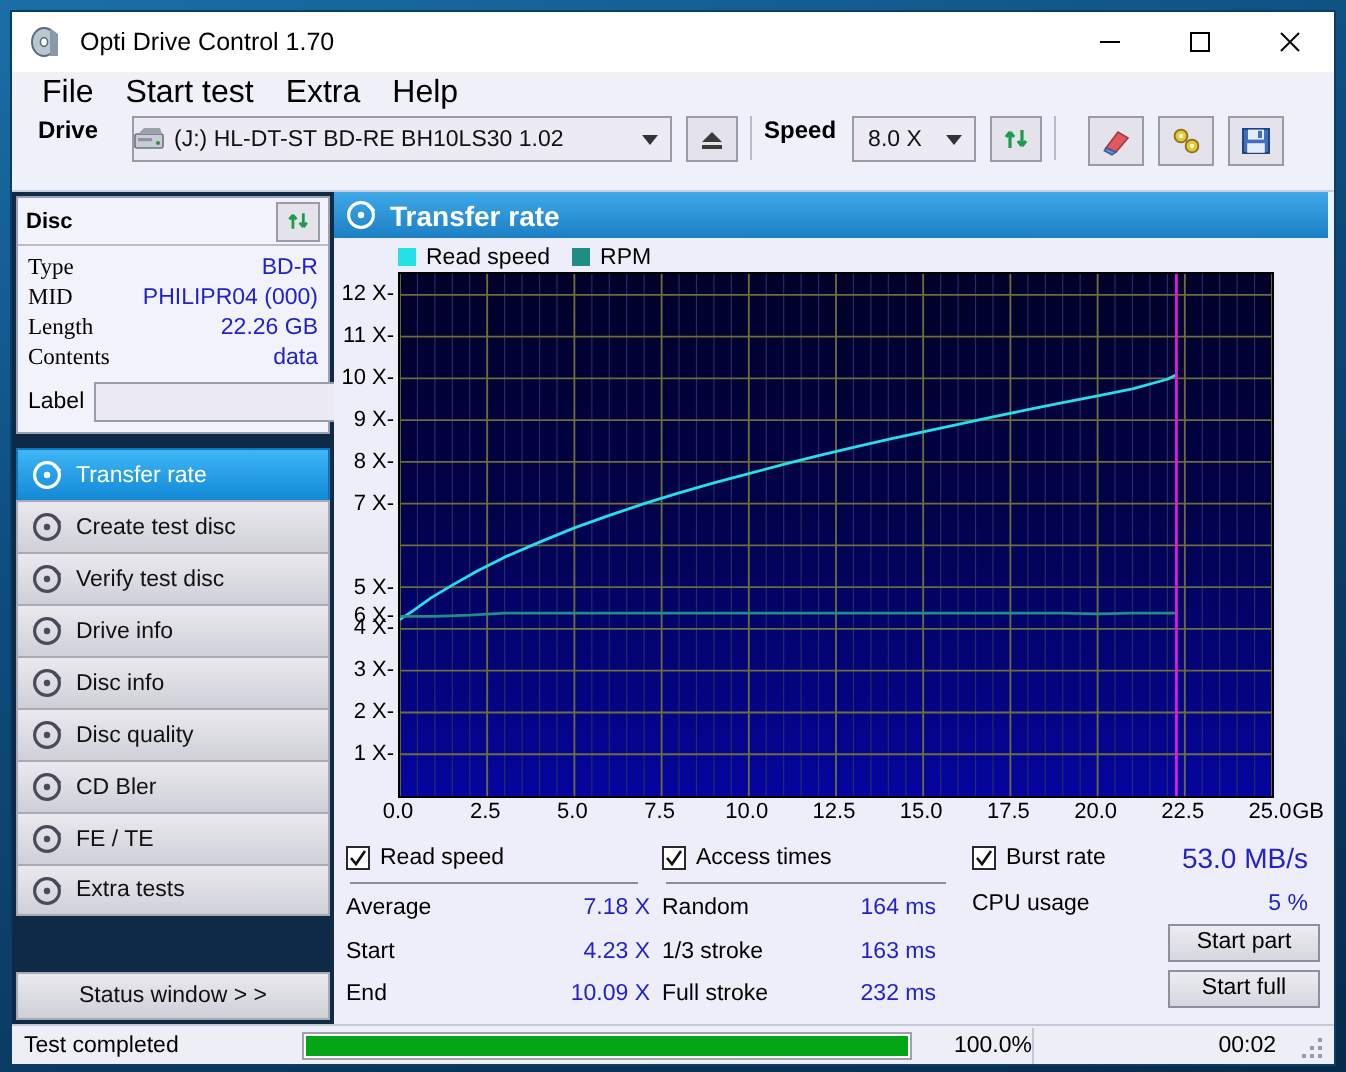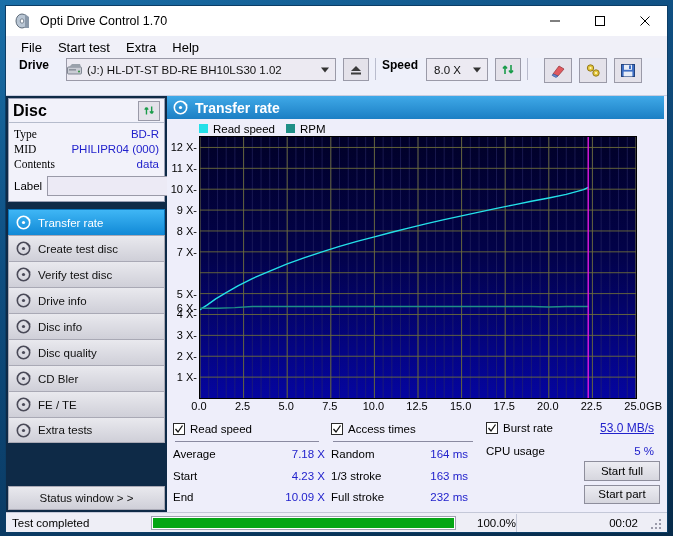--- a/index.html
+++ b/index.html
@@ -34,21 +34,21 @@
     width: 45px; height: 30px; display: flex; align-items: center; justify-content: center;
     font-size: 13px; color: #000; background: #ffffff;
   }
 
   
   #menubar {
     height: 22px; background: #f0f0f8; display: flex; align-items: center;
     padding-left: 8px; flex: none; gap: 2px;
   }
   .menu-item {
-    font-size: 13px; color: #000; padding: 2px 7px;
+    font-size: 16px; color: #000; padding: 2px 7px;
   }
 
   
   #drivebar {
     height: 38px; background: #eef0fa; display: flex; align-items: flex-start;
     padding: 0 7px; flex: none; border-bottom: 1px solid #c8cde0;
   }
   #drive-label { font-size: 12px; font-weight: bold; color: #000; margin-right: 17px; margin-left: 6px;}
   .combo {
     height: 23px; background: #eceaf2;
@@ -77,21 +77,21 @@
   
   #left {
     width: 161px; flex: none; background: #0e2a47;
     display: flex; flex-direction: column; padding: 2px;
   }
   #disc-panel { background: #f2f2fa; border: 1px solid #9aa0b5; }
   #disc-head {
     height: 24px; display: flex; align-items: center; padding: 0 4px;
     border-bottom: 1px solid #b6bccc; background: #f2f2fa;
   }
-  #disc-head-title { font-size: 16px; font-weight: bold; color: #000; }
+  #disc-head-title { font-size: 11px; font-weight: bold; color: #000; }
   #disc-refresh {
     margin-left: auto; width: 22px; height: 20px; background: #e4e2ea;
     border: 1px solid #9a9aa8; display: flex; align-items: center; justify-content: center;
   }
   #disc-rows { padding: 3px 5px 4px 5px; }
   .disc-row { display: flex; align-items: center; height: 15px; font-size: 11.5px; }
   .disc-k { color: #000; font-family: Liberation Serif, serif; }
   .disc-v { margin-left: auto; color: #2222cc; }
   #label-row { display: flex; align-items: center; height: 23px; margin-top: 3px; }
   #label-key { font-size: 11.5px; color: #000; margin-right: 5px; }
@@ -165,21 +165,21 @@
   #col2 { width: 155px; }
   #col3 { flex: 1; }
   .stat-head { display: flex; align-items: center; height: 17px; }
   .cbox {
     width: 12px; height: 12px; border: 1px solid #2a2a2a; background: #fff;
     margin-right: 5px; display: flex; align-items: center; justify-content: center;
     flex: none;
   }
   .cbox svg { display: block; }
   .stat-head-label { font-size: 11.5px; color: #000; }
-  .stat-head-val { margin-left: auto; font-size: 12px; color: #2222cc; padding-right: 6px; text-decoration: underline;}
+  .stat-head-val { margin-left: auto; font-size: 14px; color: #2222cc; padding-right: 6px;}
   .hr { height: 1px; background: #8a8aa0; margin: 3px 2px 2px 2px; }
   .hr.short { width: 144px; }
   .srow { display: flex; align-items: center; height: 22px; font-size: 11.5px; }
   .srow .k { color: #000; }
   .srow .v { margin-left: auto; color: #2222cc; padding-right: 6px; }
   .btn {
     height: 22px; background: linear-gradient(#ececf2,#d6d6de);
     border: 1px solid #8e8e9c; font-size: 11.5px; color: #000;
     display: flex; align-items: center; justify-content: center;
     width: 76px; margin-left: auto; margin-bottom: 4px;
@@ -315,20 +315,24 @@
           </div>
         </div>
         <div id="disc-rows">
           <div class="disc-row">
             <span class="disc-k">Type</span>
             <span class="disc-v">BD-R</span>
           </div>
           <div class="disc-row">
             <span class="disc-k">MID</span>
             <span class="disc-v">PHILIPR04 (000)</span>
+          </div>
+          <div class="disc-row">
+            <span class="disc-k">Length</span>
+            <span class="disc-v">22.26 GB</span>
           </div>
           <div class="disc-row">
             <span class="disc-k">Contents</span>
             <span class="disc-v">data</span>
           </div>
           <div id="label-row">
             <span id="label-key">Label</span>
             <input id="label-input" type="text" value="" style="">
             <div id="label-cd">
               <svg width="15" height="15" viewBox="0 0 16 16">
@@ -630,22 +634,22 @@
                 </svg>
             </span>
             <span class="stat-head-label">Burst rate</span>
             <span class="stat-head-val">53.0 MB/s</span>
           </div>
           <div class="hr" style="visibility:hidden;"></div>
           <div class="srow">
             <span class="k">CPU usage</span>
             <span class="v">5 %</span>
           </div>
+          <div class="btn">Start part</div>
           <div class="btn">Start full</div>
-          <div class="btn">Start part</div>
         </div>
 
       </div>
     </div>
   </div>
 
   <div id="statusbar">
     <div id="status-text">Test completed</div>
     <div id="progress-outer">
       <div id="progress-fill" style="width: 100%;"></div>

